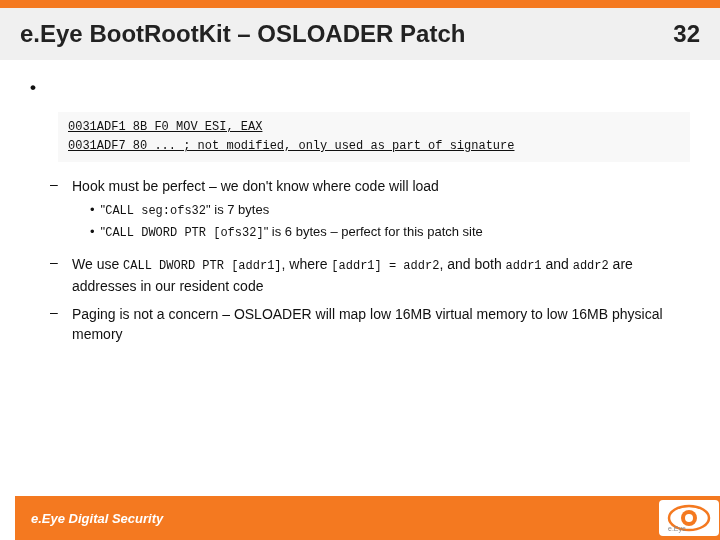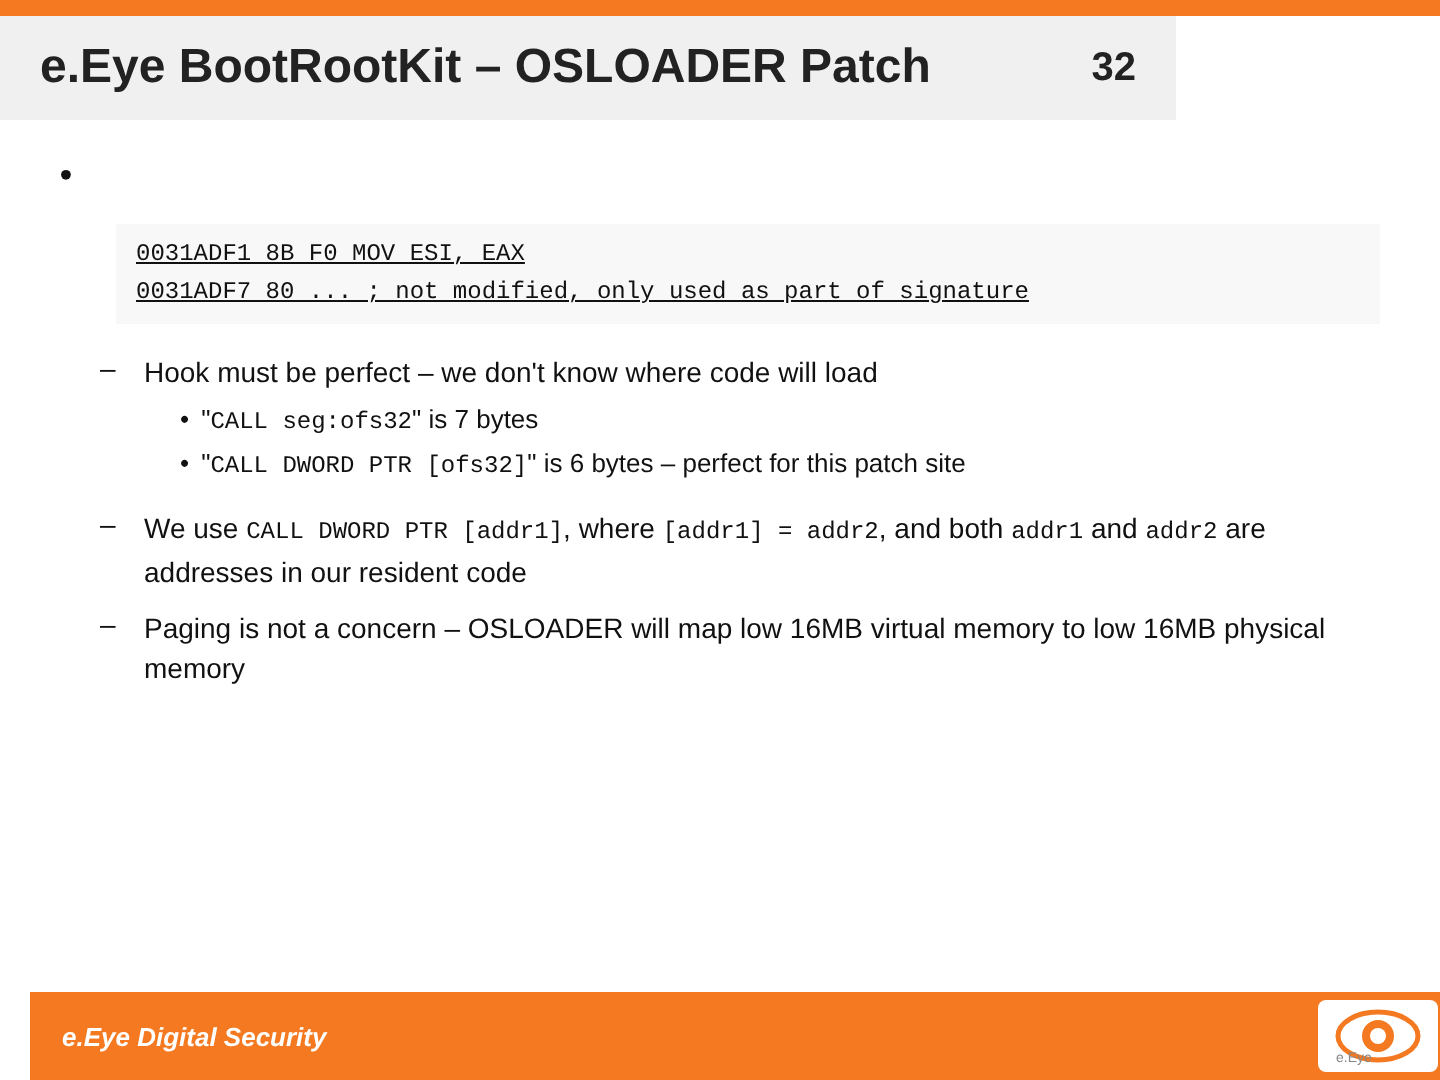--- a/index.html
+++ b/index.html
@@ -21,37 +21,37 @@
       width: 720px;
       height: 8px;
       background: #f47920;
     }
 
     
     .header {
       position: absolute;
       top: 8px;
       left: 0;
-      width: 588px;
+      width: 720px;
       height: 52px;
       background: #f0f0f0;
       display: flex;
       align-items: center;
       padding: 0 20px;
     }
 
     .header-title {
       font-size: 24px;
       font-weight: bold;
       color: #222;
       flex: 1;
     }
 
     .slide-number {
-      font-size: 20px;
+      font-size: 24px;
       font-weight: bold;
       color: #222;
     }
 
     
     .content {
       position: absolute;
       top: 60px;
       left: 0;
       width: 720px;

